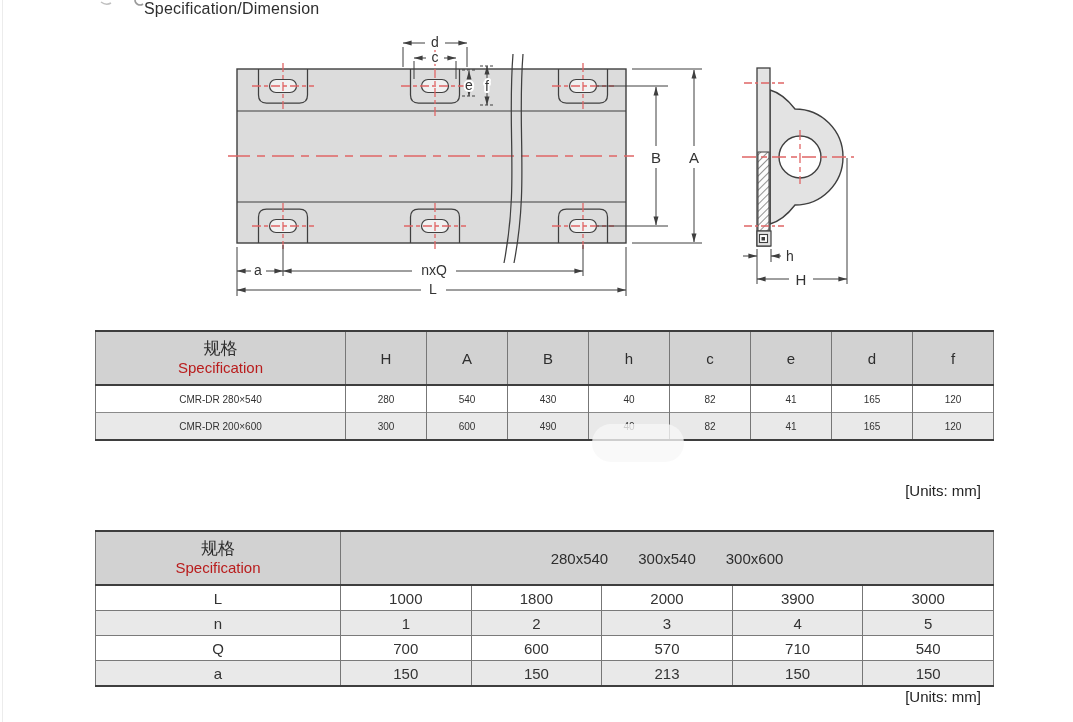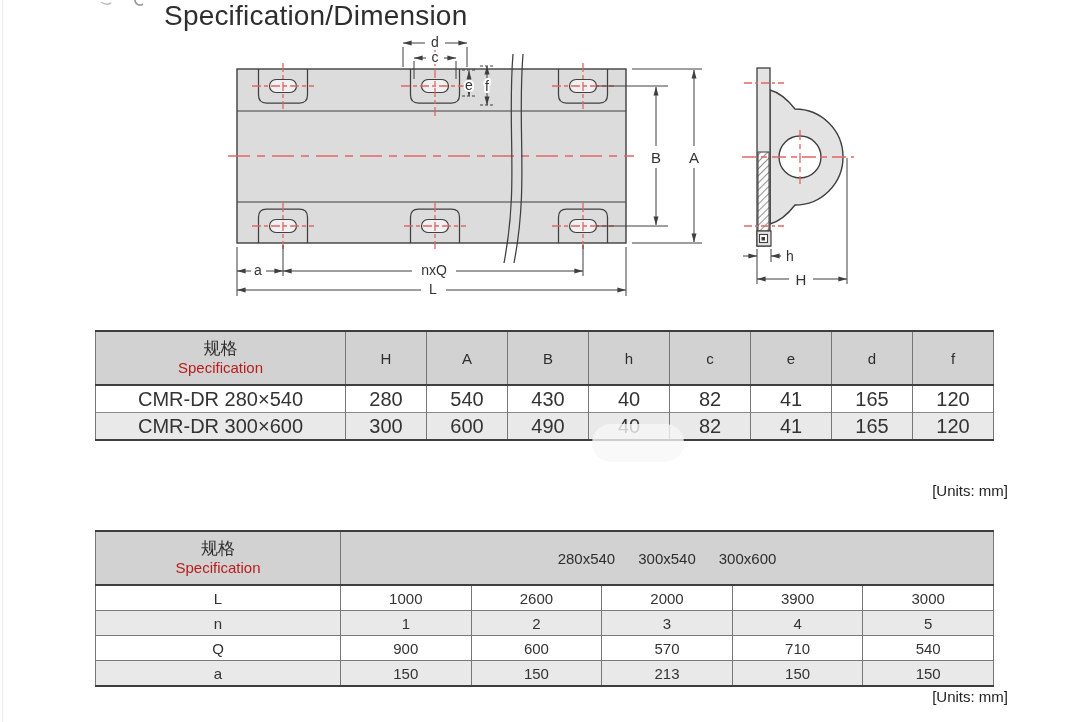--- a/index.html
+++ b/index.html
@@ -1,37 +1,37 @@
 <!DOCTYPE html>
 <html><head>
 <meta charset="utf-8">
 <style>
   html,body{margin:0;padding:0;background:#fff;}
   .page{position:relative;width:1073px;height:722px;background:#ffffff;overflow:hidden;
         font-family:"Liberation Sans",sans-serif;color:#333;}
   .edge{position:absolute;left:2px;top:0;width:1px;height:722px;background:#ececec;}
-  .title{position:absolute;left:164px;top:0px;font-size:28px;font-weight:400;color:#2e2e2e;letter-spacing:.2px;}
+  .title{position:absolute;left:144px;top:0px;font-size:16px;font-weight:400;color:#2e2e2e;letter-spacing:.2px;}
   .artifact{position:absolute;left:98px;top:0;}
   .drawing{position:absolute;left:0;top:0;}
 
   .spec-table{position:absolute;left:95px;border-collapse:collapse;table-layout:fixed;
               border-top:2px solid #3e3e3e;border-bottom:2px solid #3e3e3e;}
   .t1{top:330px;width:898px;}
   .t2{top:530px;width:898px;}
   .spec-table th,.spec-table td{border-left:1px solid #777;border-right:1px solid #777;
               text-align:center;vertical-align:middle;font-weight:400;padding:0;}
   .spec-table thead th{background:#d2d2d2;border-bottom:2px solid #3e3e3e;height:52px;}
-  .t1 tbody td{height:26px;border-top:1px solid #8a8a8a;font-size:20px;}
+  .t1 tbody td{height:26px;border-top:1px solid #8a8a8a;font-size:10px;}
   .t2 tbody td{height:24px;border-top:1px solid #7a7a7a;font-size:15px;}
   .spec-table tbody tr:nth-child(even){background:#e9e9e9;}
   .zh{display:block;font-size:17px;line-height:20px;color:#2e2e2e;}
   .en{display:block;font-size:15px;line-height:18px;color:#b91c1c;}
   .colhead{font-size:15px;color:#2e2e2e;}
-  .sizes-wrap{display:flex;justify-content:center;gap:23px;font-size:15px;color:#2e2e2e;}
-  .units{position:absolute;right:65px;font-size:15px;color:#222;}
+  .sizes-wrap{display:flex;justify-content:center;gap:30px;font-size:15px;color:#2e2e2e;}
+  .units{position:absolute;right:92px;font-size:15px;color:#222;}
   .units1{top:482px;}
   .units2{top:688px;}
   .watermark{position:absolute;left:592px;top:424px;width:92px;height:38px;border-radius:19px;
              background:rgba(247,247,247,0.78);pointer-events:none;}
 
   
   .ln{stroke:#3f3f3f;stroke-width:1.25;fill:none;}
   .thin{stroke:#3f3f3f;stroke-width:1;fill:none;}
   .red{stroke:#e06666;stroke-width:1.3;fill:none;}
   .dim{font-size:14px;fill:#333;text-anchor:middle;dominant-baseline:central;
@@ -246,21 +246,21 @@
         <td>280</td>
         <td>540</td>
         <td>430</td>
         <td>40</td>
         <td>82</td>
         <td>41</td>
         <td>165</td>
         <td>120</td>
       </tr>
       <tr>
-        <td>CMR-DR 300×600</td>
+        <td>CMR-DR 200×600</td>
         <td>300</td>
         <td>600</td>
         <td>490</td>
         <td>40</td>
         <td>82</td>
         <td>41</td>
         <td>165</td>
         <td>120</td>
       </tr>
     </tbody>
@@ -287,36 +287,36 @@
             <span>300x540</span>
             <span>300x600</span>
           </div>
         </th>
       </tr>
     </thead>
     <tbody>
       <tr>
         <td>L</td>
         <td>1000</td>
-        <td>2600</td>
+        <td>1800</td>
         <td>2000</td>
         <td>3900</td>
         <td>3000</td>
       </tr>
       <tr>
         <td>n</td>
         <td>1</td>
         <td>2</td>
         <td>3</td>
         <td>4</td>
         <td>5</td>
       </tr>
       <tr>
         <td>Q</td>
-        <td>900</td>
+        <td>700</td>
         <td>600</td>
         <td>570</td>
         <td>710</td>
         <td>540</td>
       </tr>
       <tr>
         <td>a</td>
         <td>150</td>
         <td>150</td>
         <td>213</td>

